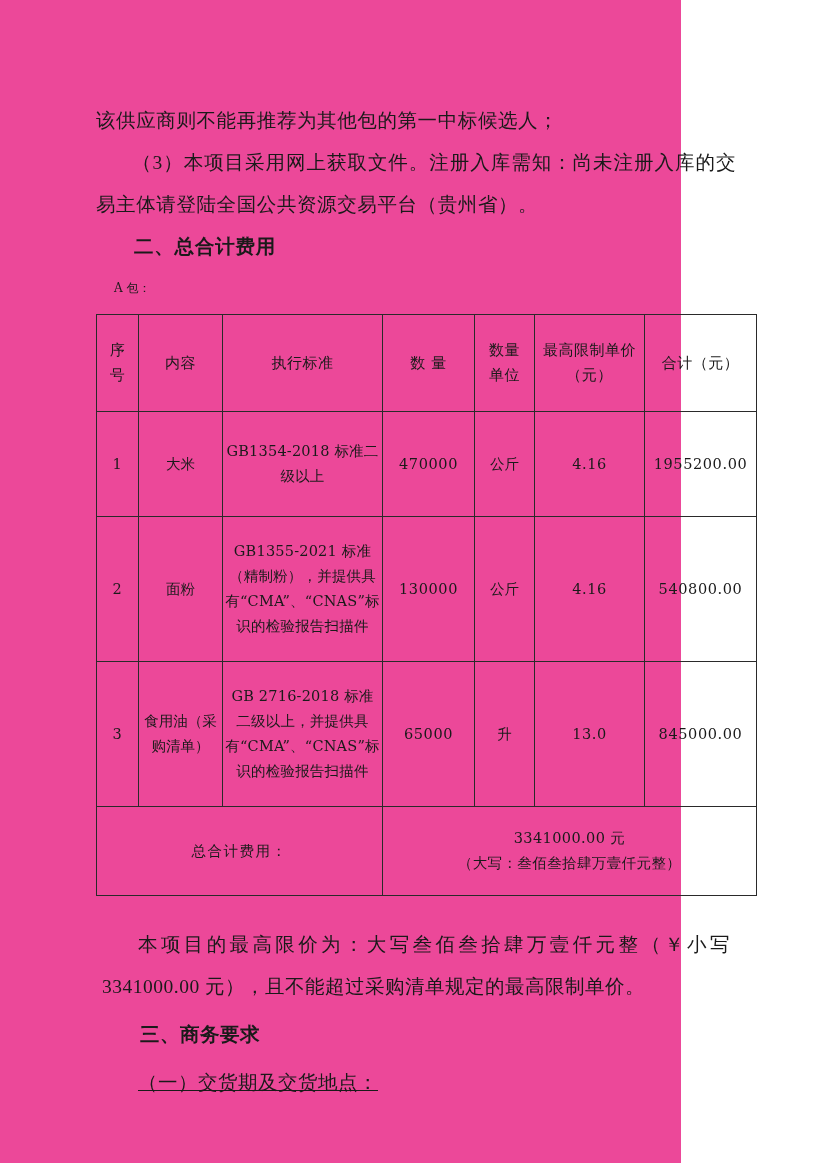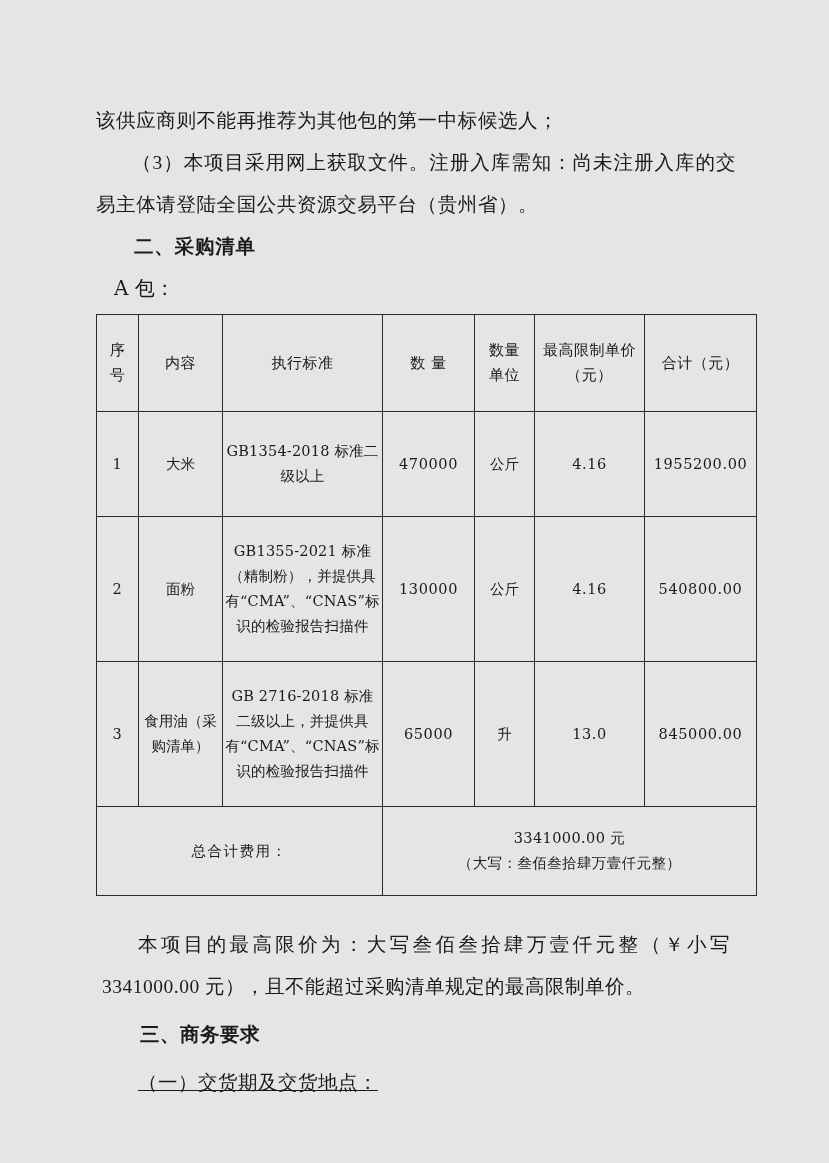--- a/index.html
+++ b/index.html
@@ -11,23 +11,23 @@
     width: 829px;
     height: 1163px;
     font-family: "DejaVu Serif", "Liberation Serif", serif;
     color: #1a1a1a;
     position: relative;
     overflow: hidden;
   }
   .page {
     position: absolute;
     left: 0; top: 0;
-    width: 829px;
+    width: 681px;
     height: 1163px;
-    background: #e5e5e5;
+    background: #ec4899;
   }
   .content {
     position: absolute;
     left: 96px;
     top: 100px;
     width: 640px;
   }
   .para {
     font-size: 19.5px;
     line-height: 42px;
@@ -45,21 +45,21 @@
   }
   .heading {
     font-size: 19.5px;
     font-weight: bold;
     line-height: 42px;
     letter-spacing: 0.8px;
     margin: 0;
     text-indent: 38px;
   }
   .label-a {
-    font-size: 20px;
+    font-size: 12px;
     line-height: 40px;
     margin: 0;
     text-indent: 18px;
     font-family: "DejaVu Serif", "Liberation Serif", serif;
   }
   table.purchase {
     border-collapse: collapse;
     width: 640px;
     margin-top: 6px;
     table-layout: fixed;
@@ -141,21 +141,21 @@
 </head>
 <body>
 
 <div class="page">
   <div class="content">
 
     <p class="para indent2">该供应商则不能再推荐为其他包的第一中标候选人；</p>
 
     <p class="para p-indent">（3）本项目采用网上获取文件。注册入库需知：尚未注册入库的交易主体请登陆全国公共资源交易平台（贵州省）。</p>
 
-    <p class="heading">二、采购清单</p>
+    <p class="heading">二、总合计费用</p>
 
     <p class="label-a">A 包：</p>
 
     <table class="purchase">
       <colgroup>
         <col class="col-no">
         <col class="col-content">
         <col class="col-std">
         <col class="col-qty">
         <col class="col-unit">

